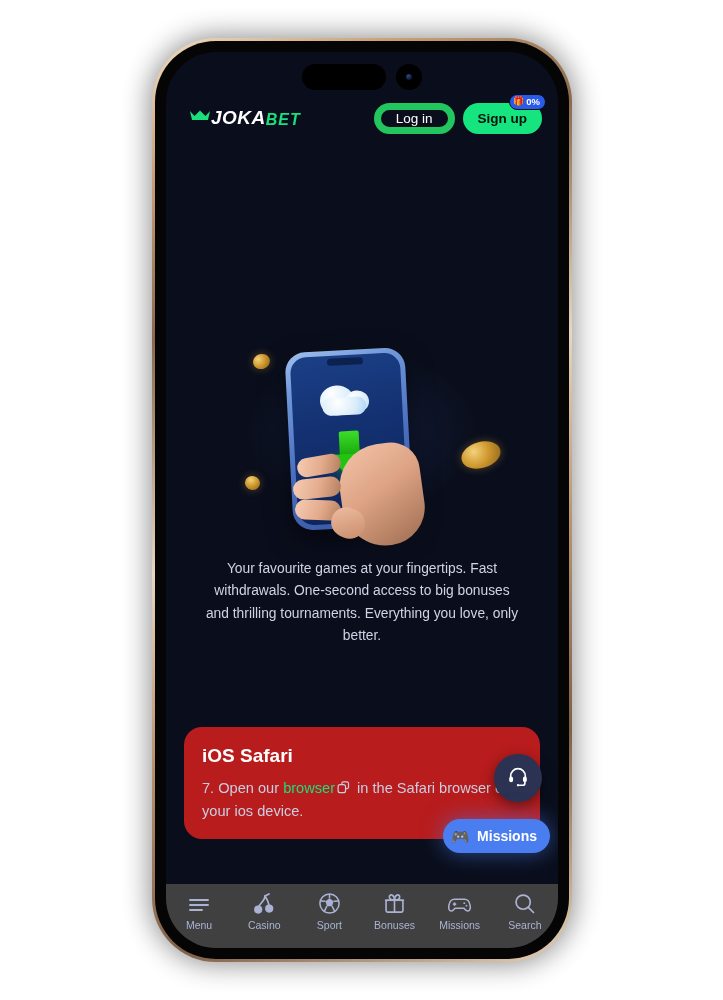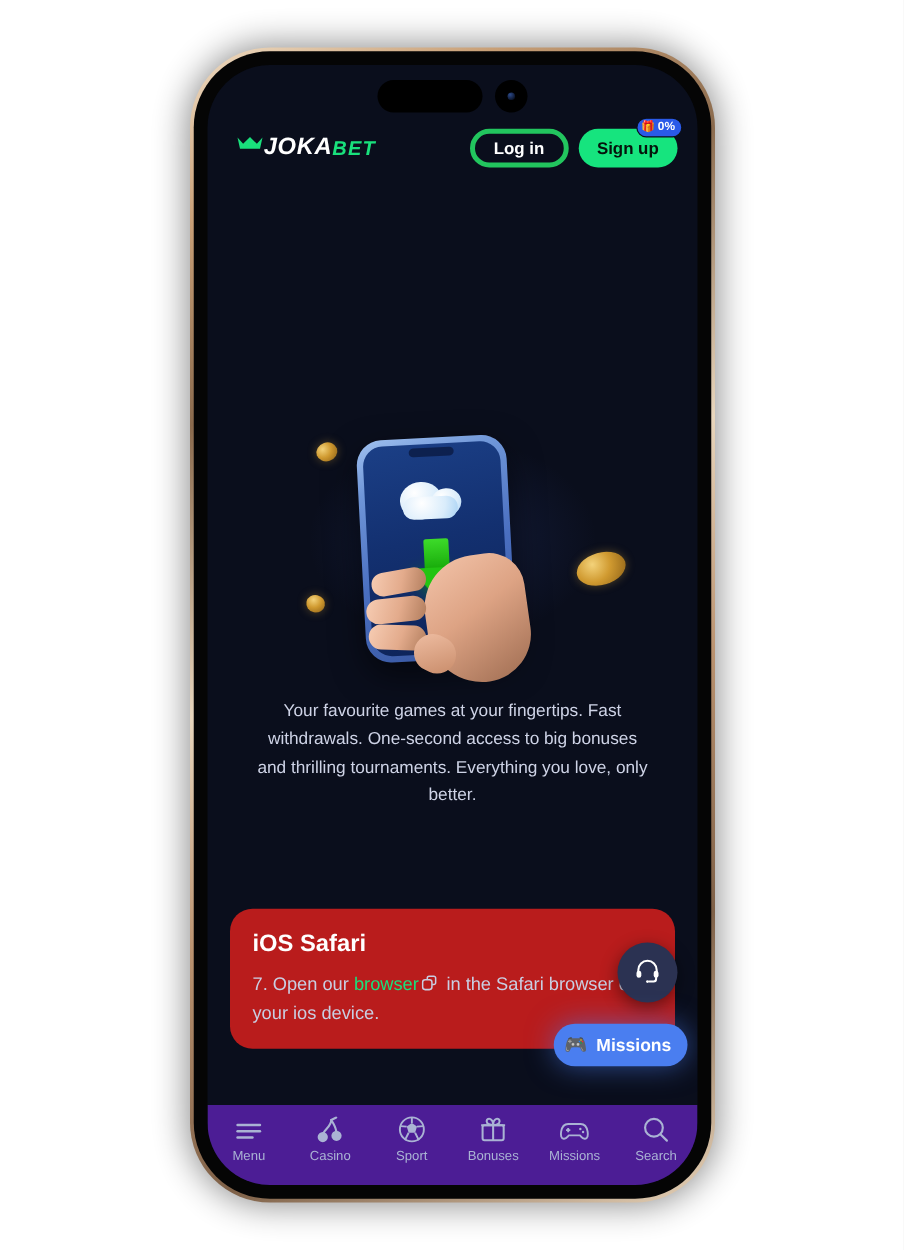--- a/index.html
+++ b/index.html
@@ -90,23 +90,23 @@
     -webkit-text-stroke: 0px;
   }
   .logo-bet {
     font-size: 16px; font-weight: 700; font-style: italic;
     color: #19e07c; letter-spacing: 1px; margin-top: 4px;
   }
   .header-actions { display: flex; align-items: center; gap: 8px; position: relative; }
   .btn-login {
     height: 31px; padding: 0 15px;
     border-radius: 16px;
-    border: 4px solid #22c55e;
+    border: 7px solid #22c55e;
     background: transparent;
-    color: #ffffff; font-size: 13.5px; font-weight: 700;
+    color: #ffffff; font-size: 13.5px; font-weight: 400;
     display: flex; align-items: center;
   }
   .signup-wrap { position: relative; }
   .btn-signup {
     height: 31px; padding: 0 15px;
     border-radius: 16px;
     border: none;
     background: #16e47e;
     color: #05130c; font-size: 13.5px; font-weight: 700;
     display: flex; align-items: center;
@@ -275,21 +275,21 @@
     color: #ffffff; font-size: 14px; font-weight: 700;
     z-index: 20;
     box-shadow: 0 0 22px rgba(74,126,240,.55);
   }
   .missions-emoji { font-size: 15px; line-height: 1; }
 
   
   .bottom-nav {
     position: absolute; left: 0; right: 0; bottom: 0;
     height: 64px;
-    background: #4c1d95;
+    background: #404040;
     display: flex; align-items: center; justify-content: space-around;
     padding: 0 6px 8px 6px;
     z-index: 25;
     gap: 11px;
   }
   .nav-item {
     display: flex; flex-direction: column; align-items: center; gap: 4px;
     min-width: 50px;
   }
   .nav-label { font-size: 10.5px; color: #aab3d4; }

